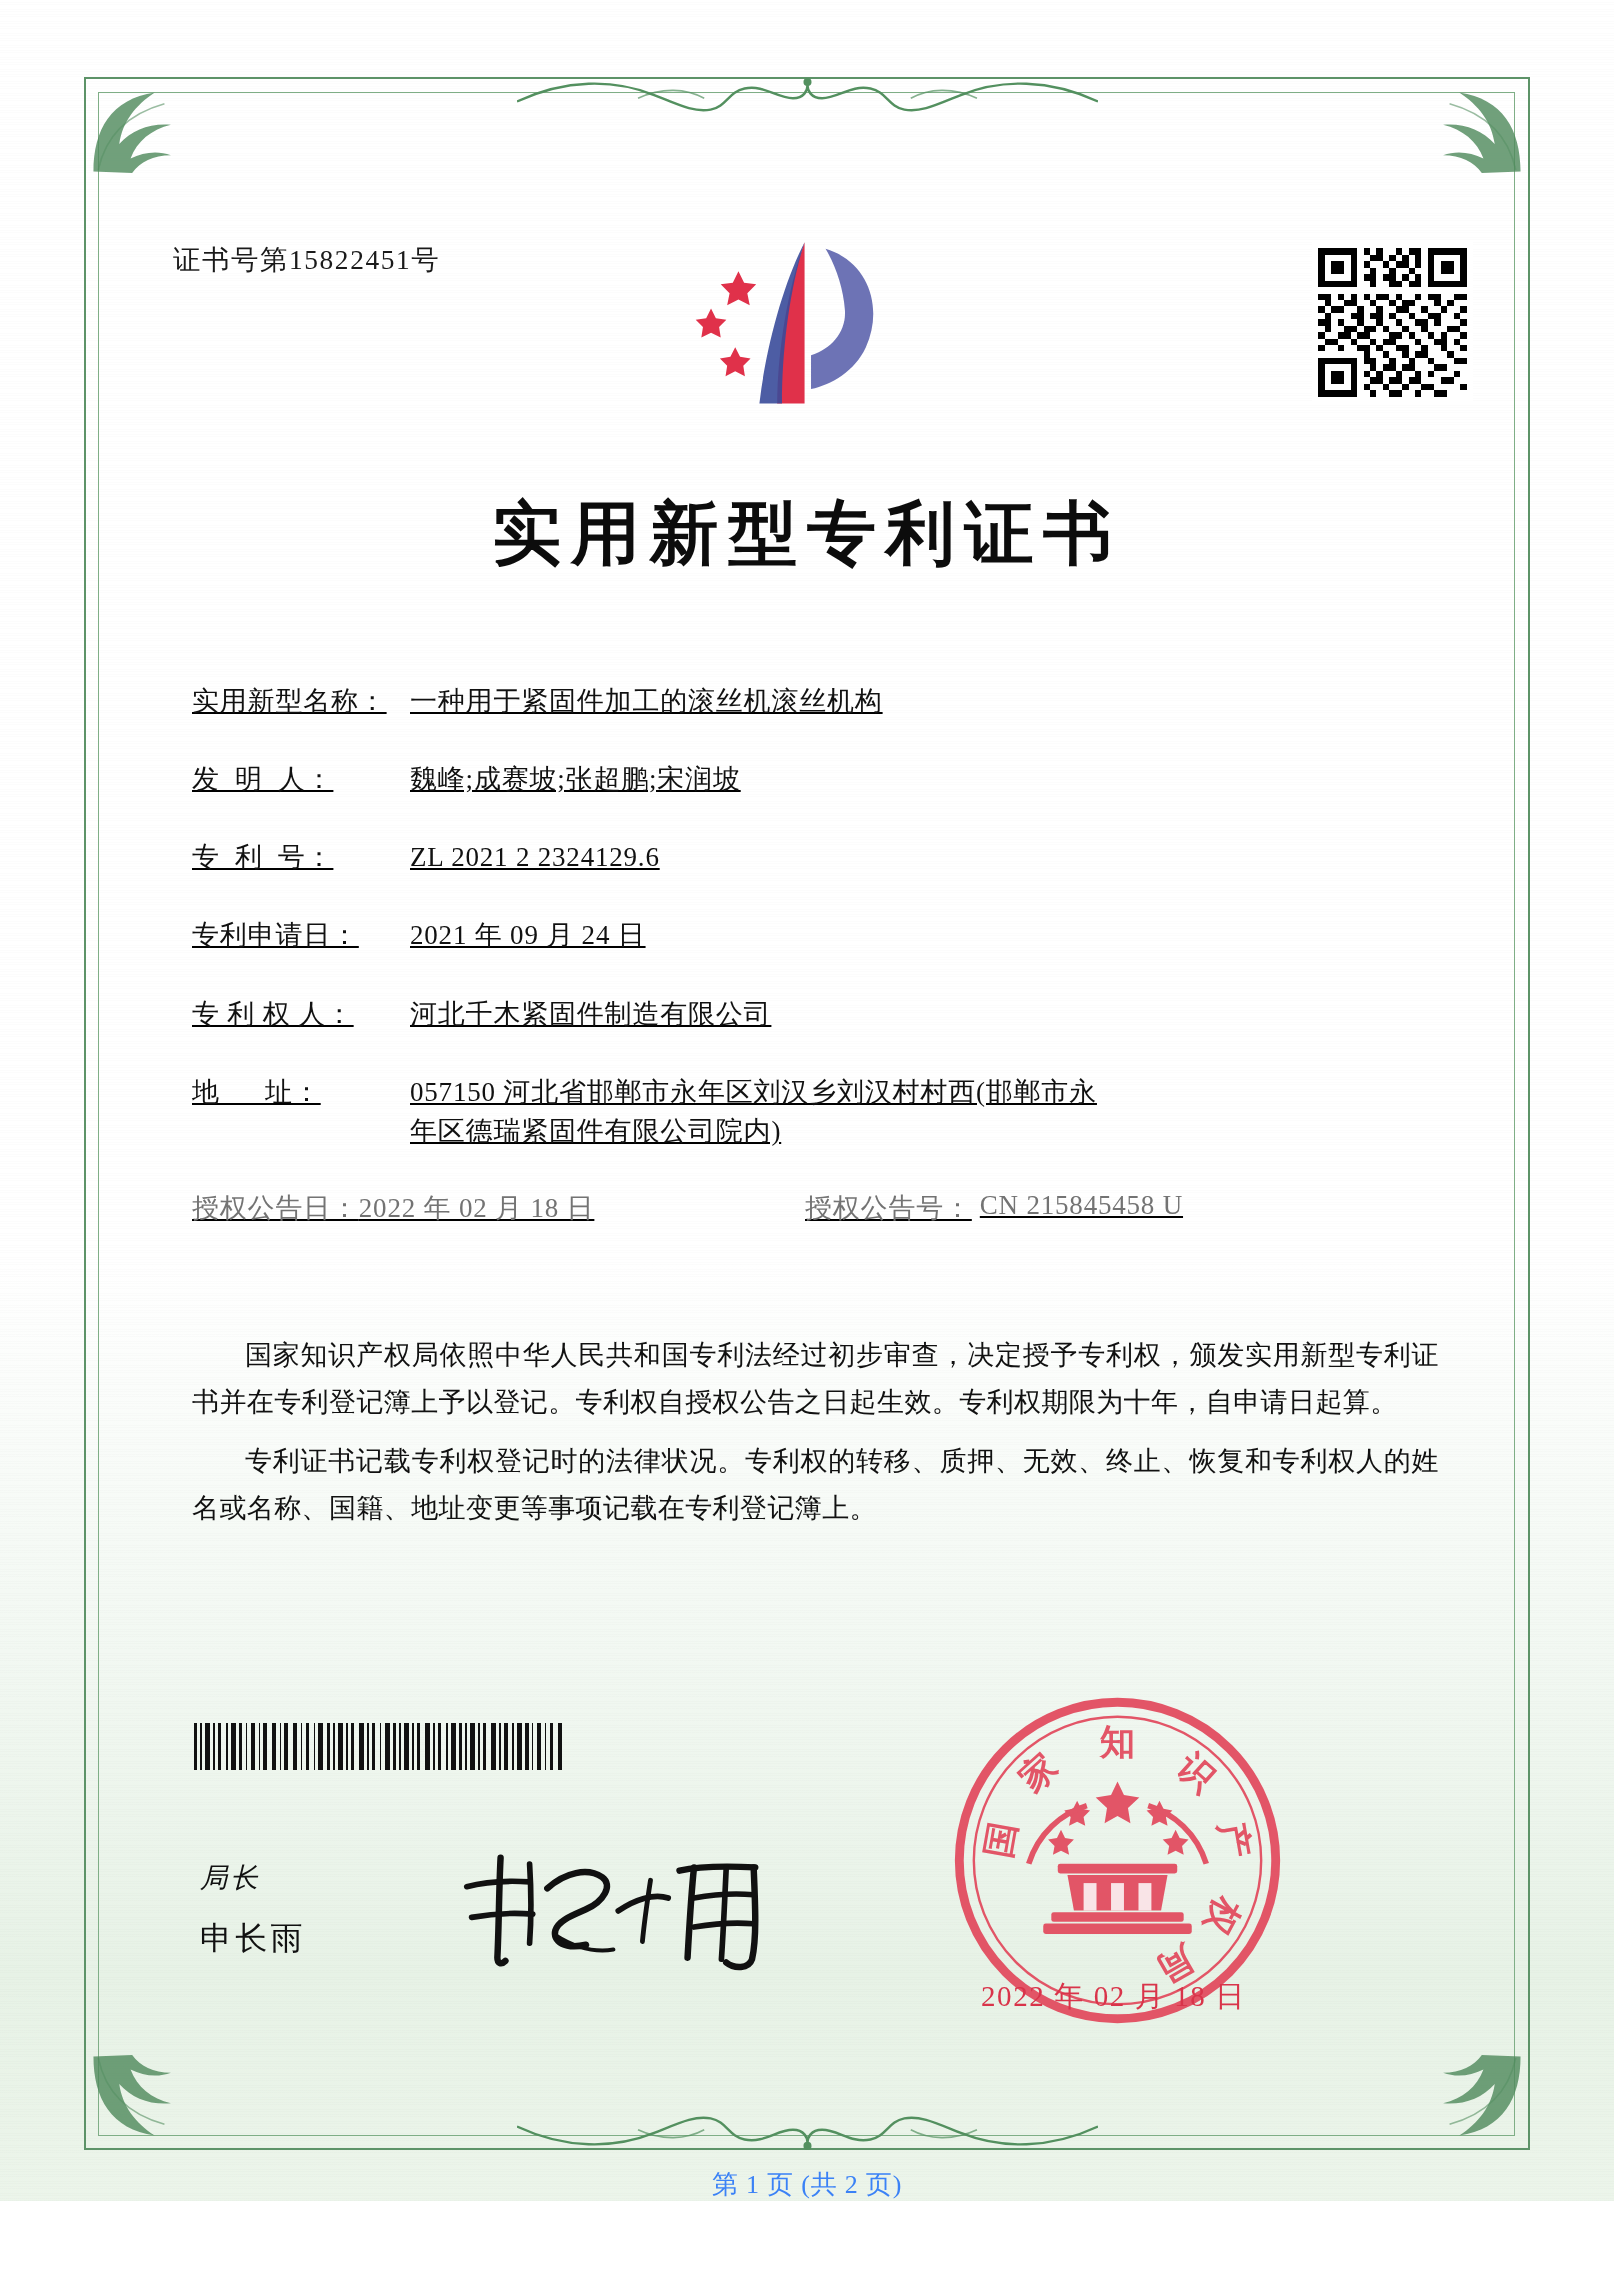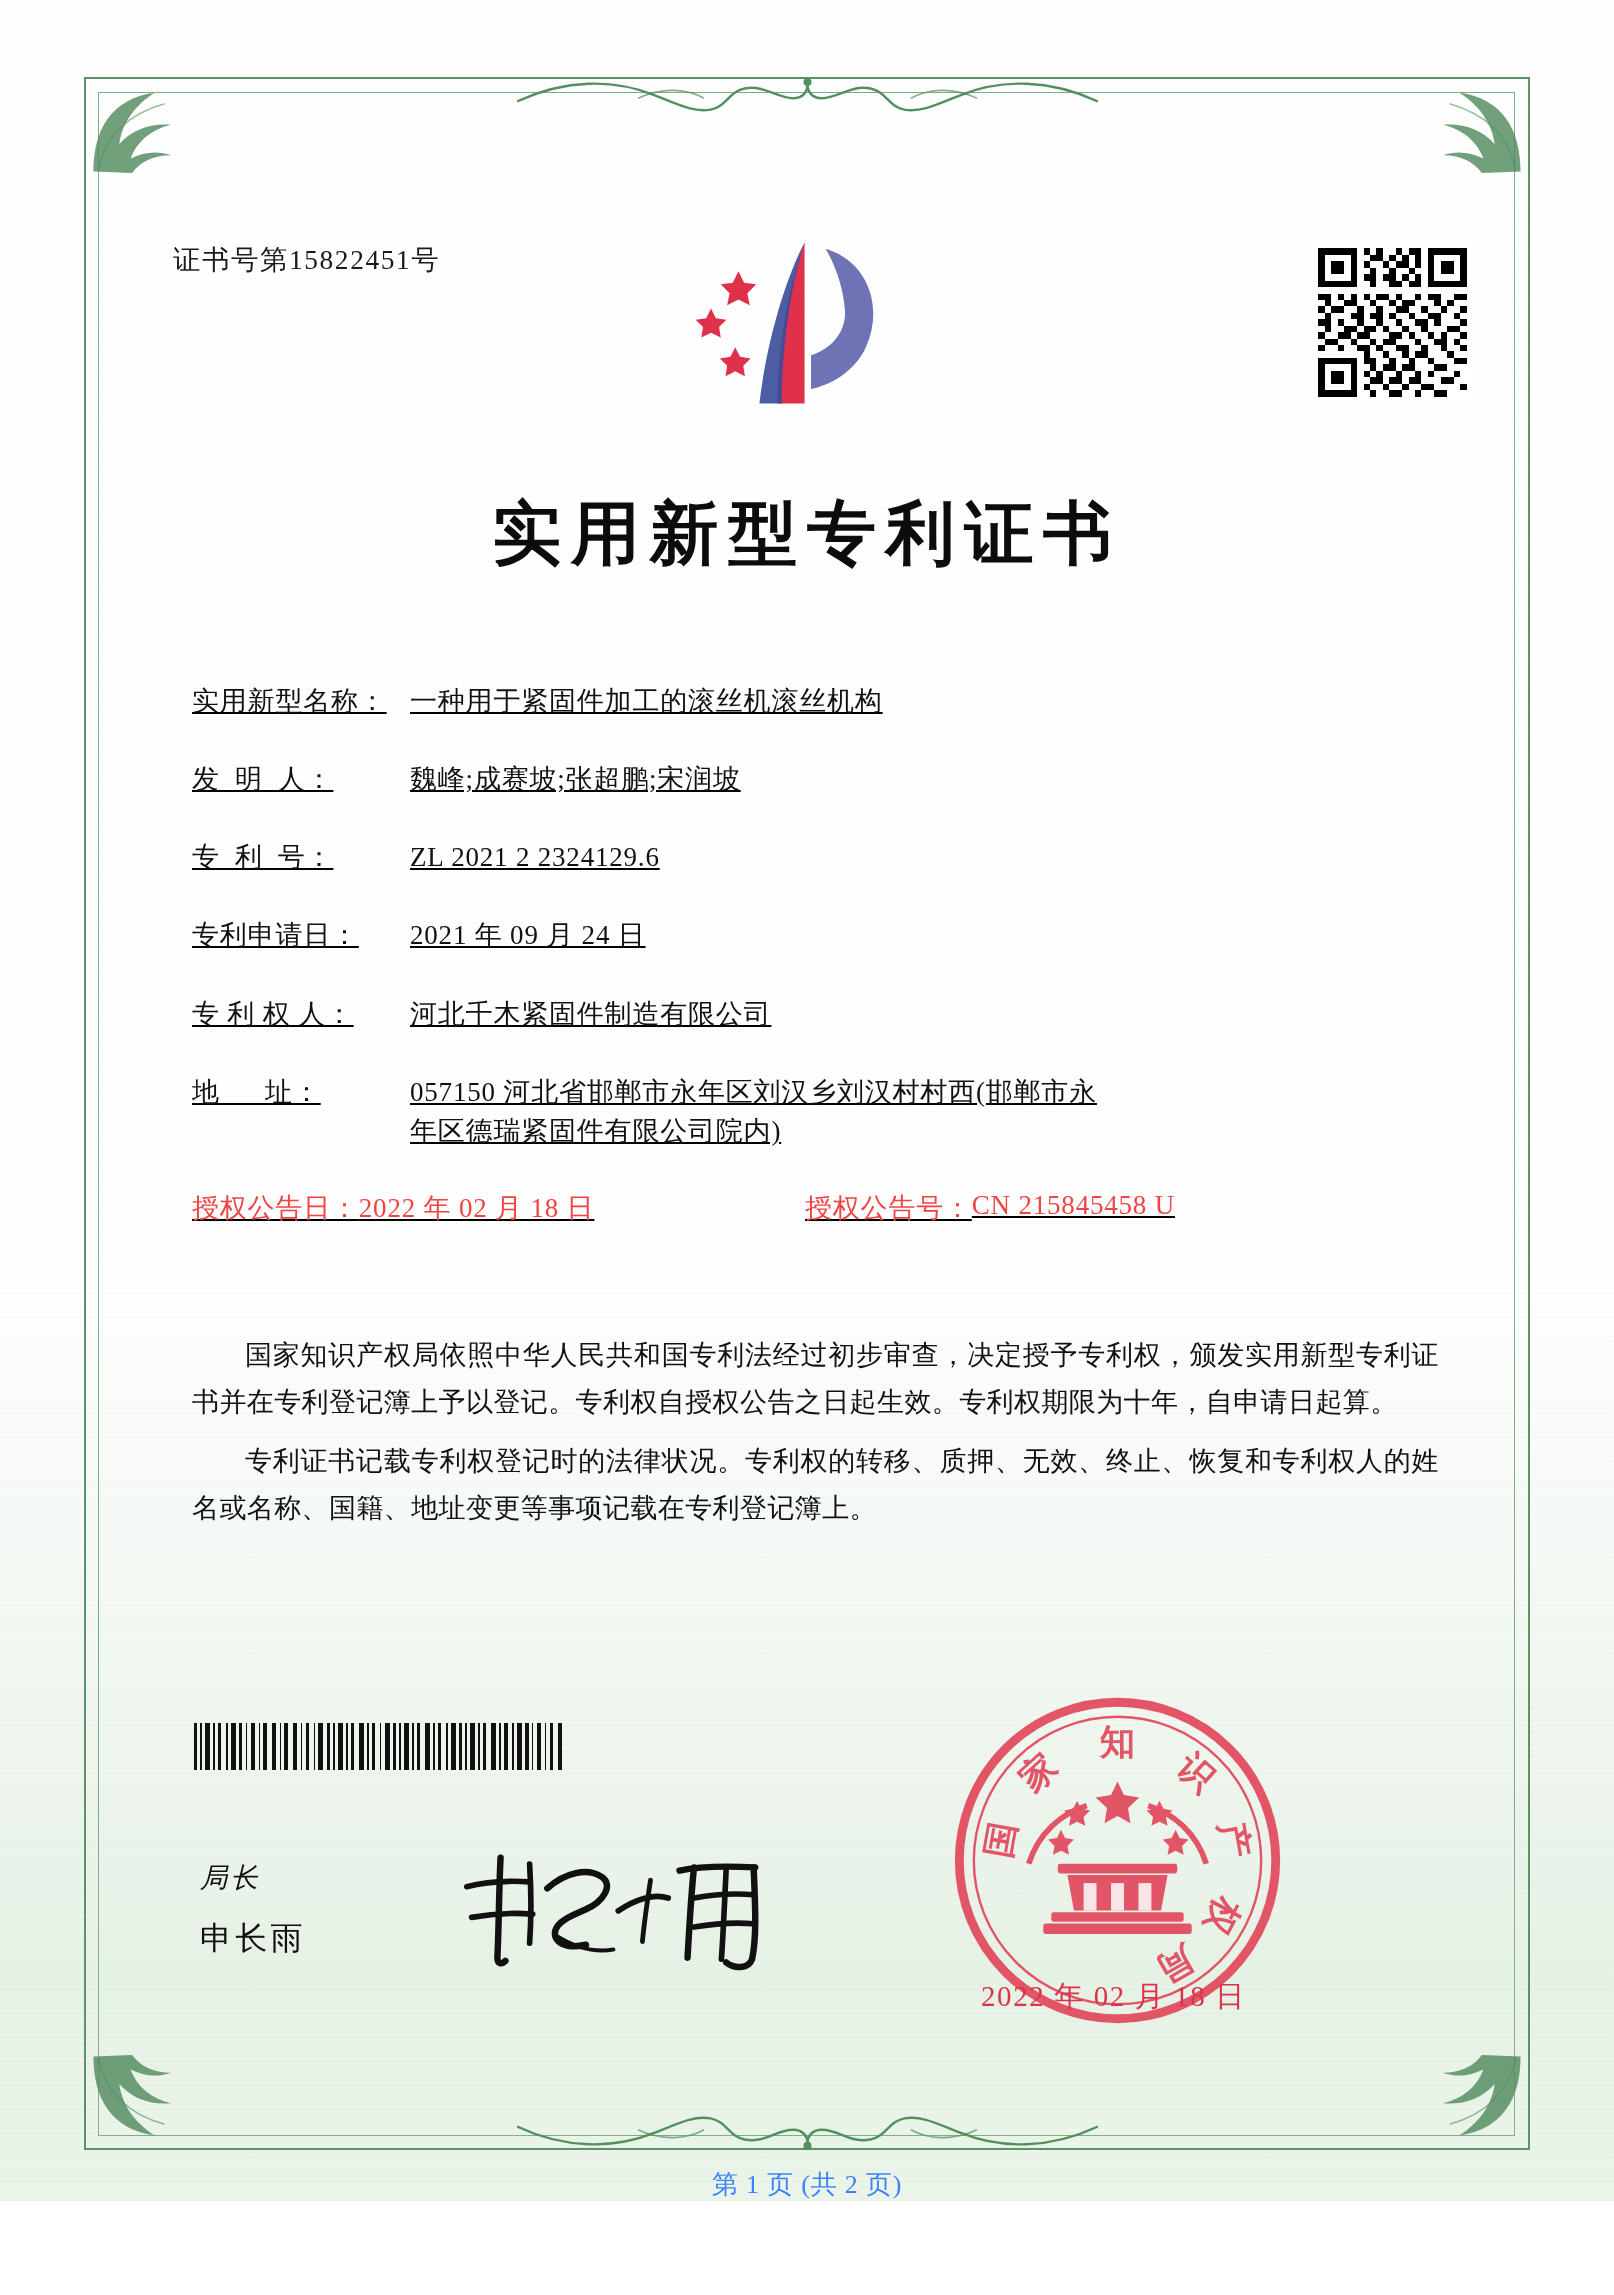--- a/index.html
+++ b/index.html
@@ -136,26 +136,26 @@
     letter-spacing: 0.8px;
   }
   .f-value .cont {
     display: block;
     padding-left: 0;
   }
   .row-two {
     display: flex;
     align-items: flex-start;
     font-size: 27px;
-    color: #ef4444;
+    color: #737373;
     margin-bottom: 34px;
     text-align: center;
   }
   .row-two .seg1 { width: 613px; flex: 0 0 613px; display:flex; }
-  .row-two .seg2 { display:flex; }
+  .row-two .seg2 { display:flex;gap:8px; }
   .row-two .lab { white-space: pre; letter-spacing: 0.8px; }
   .row-two .val { letter-spacing: 0.8px; }
 
   .paras {
     position: absolute;
     left: 192px; top: 1332px;
     width: 1247px;
     font-size: 27px;
     line-height: 1.75;
     color: #111;

